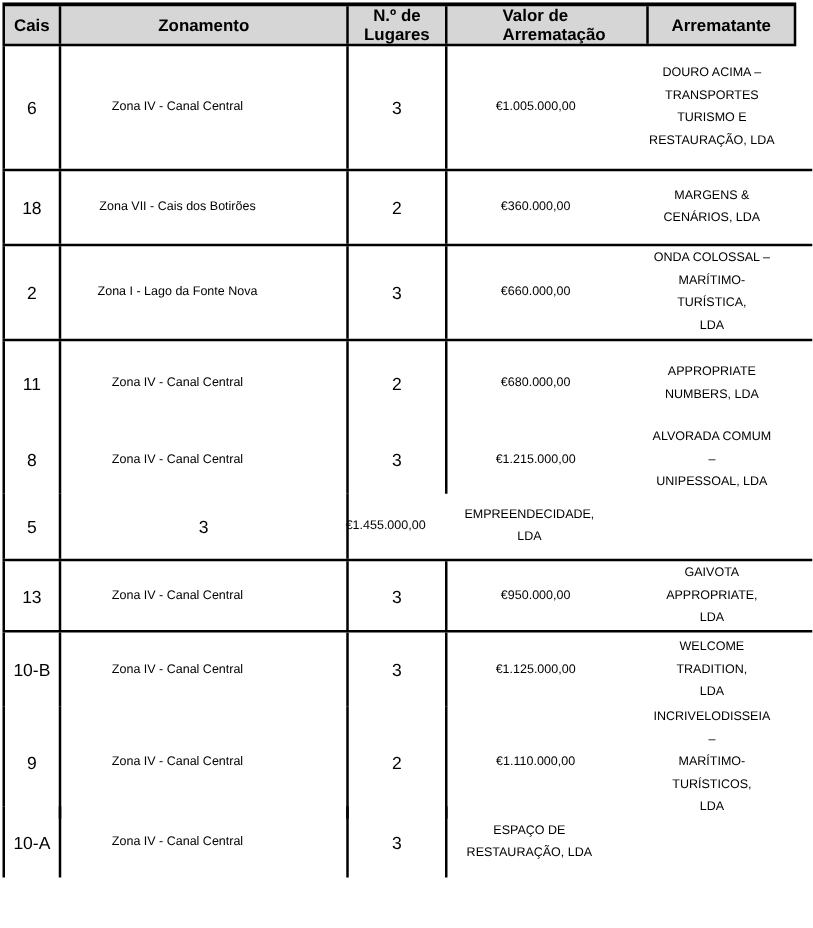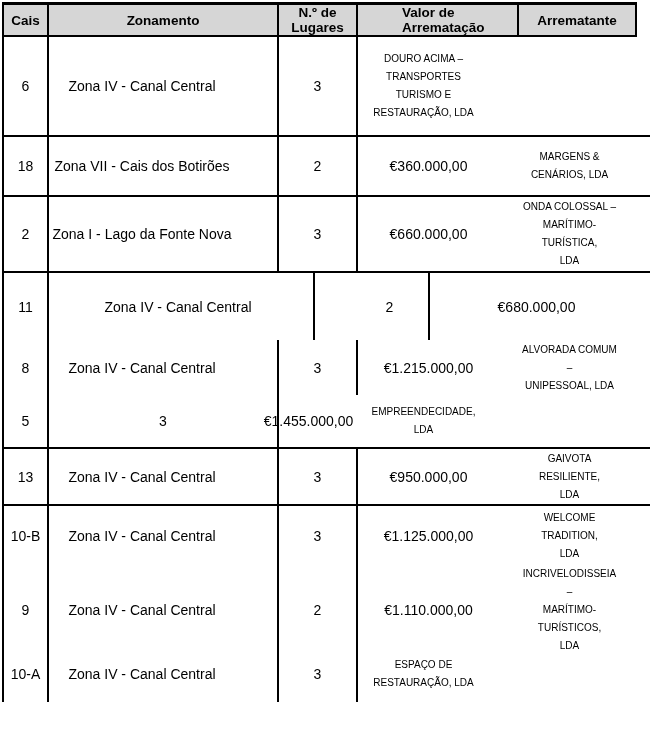--- a/index.html
+++ b/index.html
@@ -52,31 +52,31 @@
   
   .c2d { padding-right: 42px; }                 
   .c4d { padding-right: 20px; }                 
   .c5d {
     white-space: pre-line;
     font-size: 10px;
     line-height: 18px;
     padding-right: 30px;                        
   }
   .c1d, .c3d { font-size: 14px; }
-  .c2d, .c4d { font-size: 14px; }
+  .c2d, .c4d { font-size: 10px; }
 
   
   .block { border-bottom: 2px solid #000; }
   .block.last { border-bottom: none; }          
 
   
   .h98  { height: 98px; }
   .h58  { height: 58px; }
   .h74  { height: 74px; }
-  .h67  { height: 67px; gap: 36px; }
+  .h67  { height: 67px; }
   .h55  { height: 55px; }
   .h52  { height: 52px; }
   .h59  { height: 59px; }
   .h80  { height: 80px; }
   .h57  { height: 57px; }
 </style>
 </head>
 <body>
 
 <div class="page">
@@ -88,20 +88,21 @@
       <div class="c c3">N.º de Lugares</div>
       <div class="c c4">Valor de Arrematação</div>
       <div class="c c5">Arrematante</div>
     </div>
 
     <div class="block">
       <div class="row h98">
         <div class="c c1 c1d">6</div>
         <div class="c c2 c2d">Zona IV - Canal Central</div>
         <div class="c c3 c3d">3</div>
+        <div class="c c4 c4d">€1.005.000,00</div>
         <div class="c c5 c5d">DOURO ACIMA –
 TRANSPORTES
 TURISMO E
 RESTAURAÇÃO, LDA</div>
       </div>
     </div>
 
     <div class="block">
       <div class="row h58">
         <div class="c c1 c1d">18</div>
@@ -150,21 +151,21 @@
 LDA</div>
       </div>
     </div>
 
     <div class="block">
       <div class="row h55">
         <div class="c c1 c1d">13</div>
         <div class="c c2 c2d">Zona IV - Canal Central</div>
         <div class="c c3 c3d">3</div>
         <div class="c c4 c4d">€950.000,00</div>
-        <div class="c c5 c5d">GAIVOTA RESILIENTE,
+        <div class="c c5 c5d">GAIVOTA APPROPRIATE,
 LDA</div>
       </div>
     </div>
 
     <div class="block last">
       <div class="row h59">
         <div class="c c1 c1d">10-B</div>
         <div class="c c2 c2d">Zona IV - Canal Central</div>
         <div class="c c3 c3d">3</div>
         <div class="c c4 c4d">€1.125.000,00</div>

